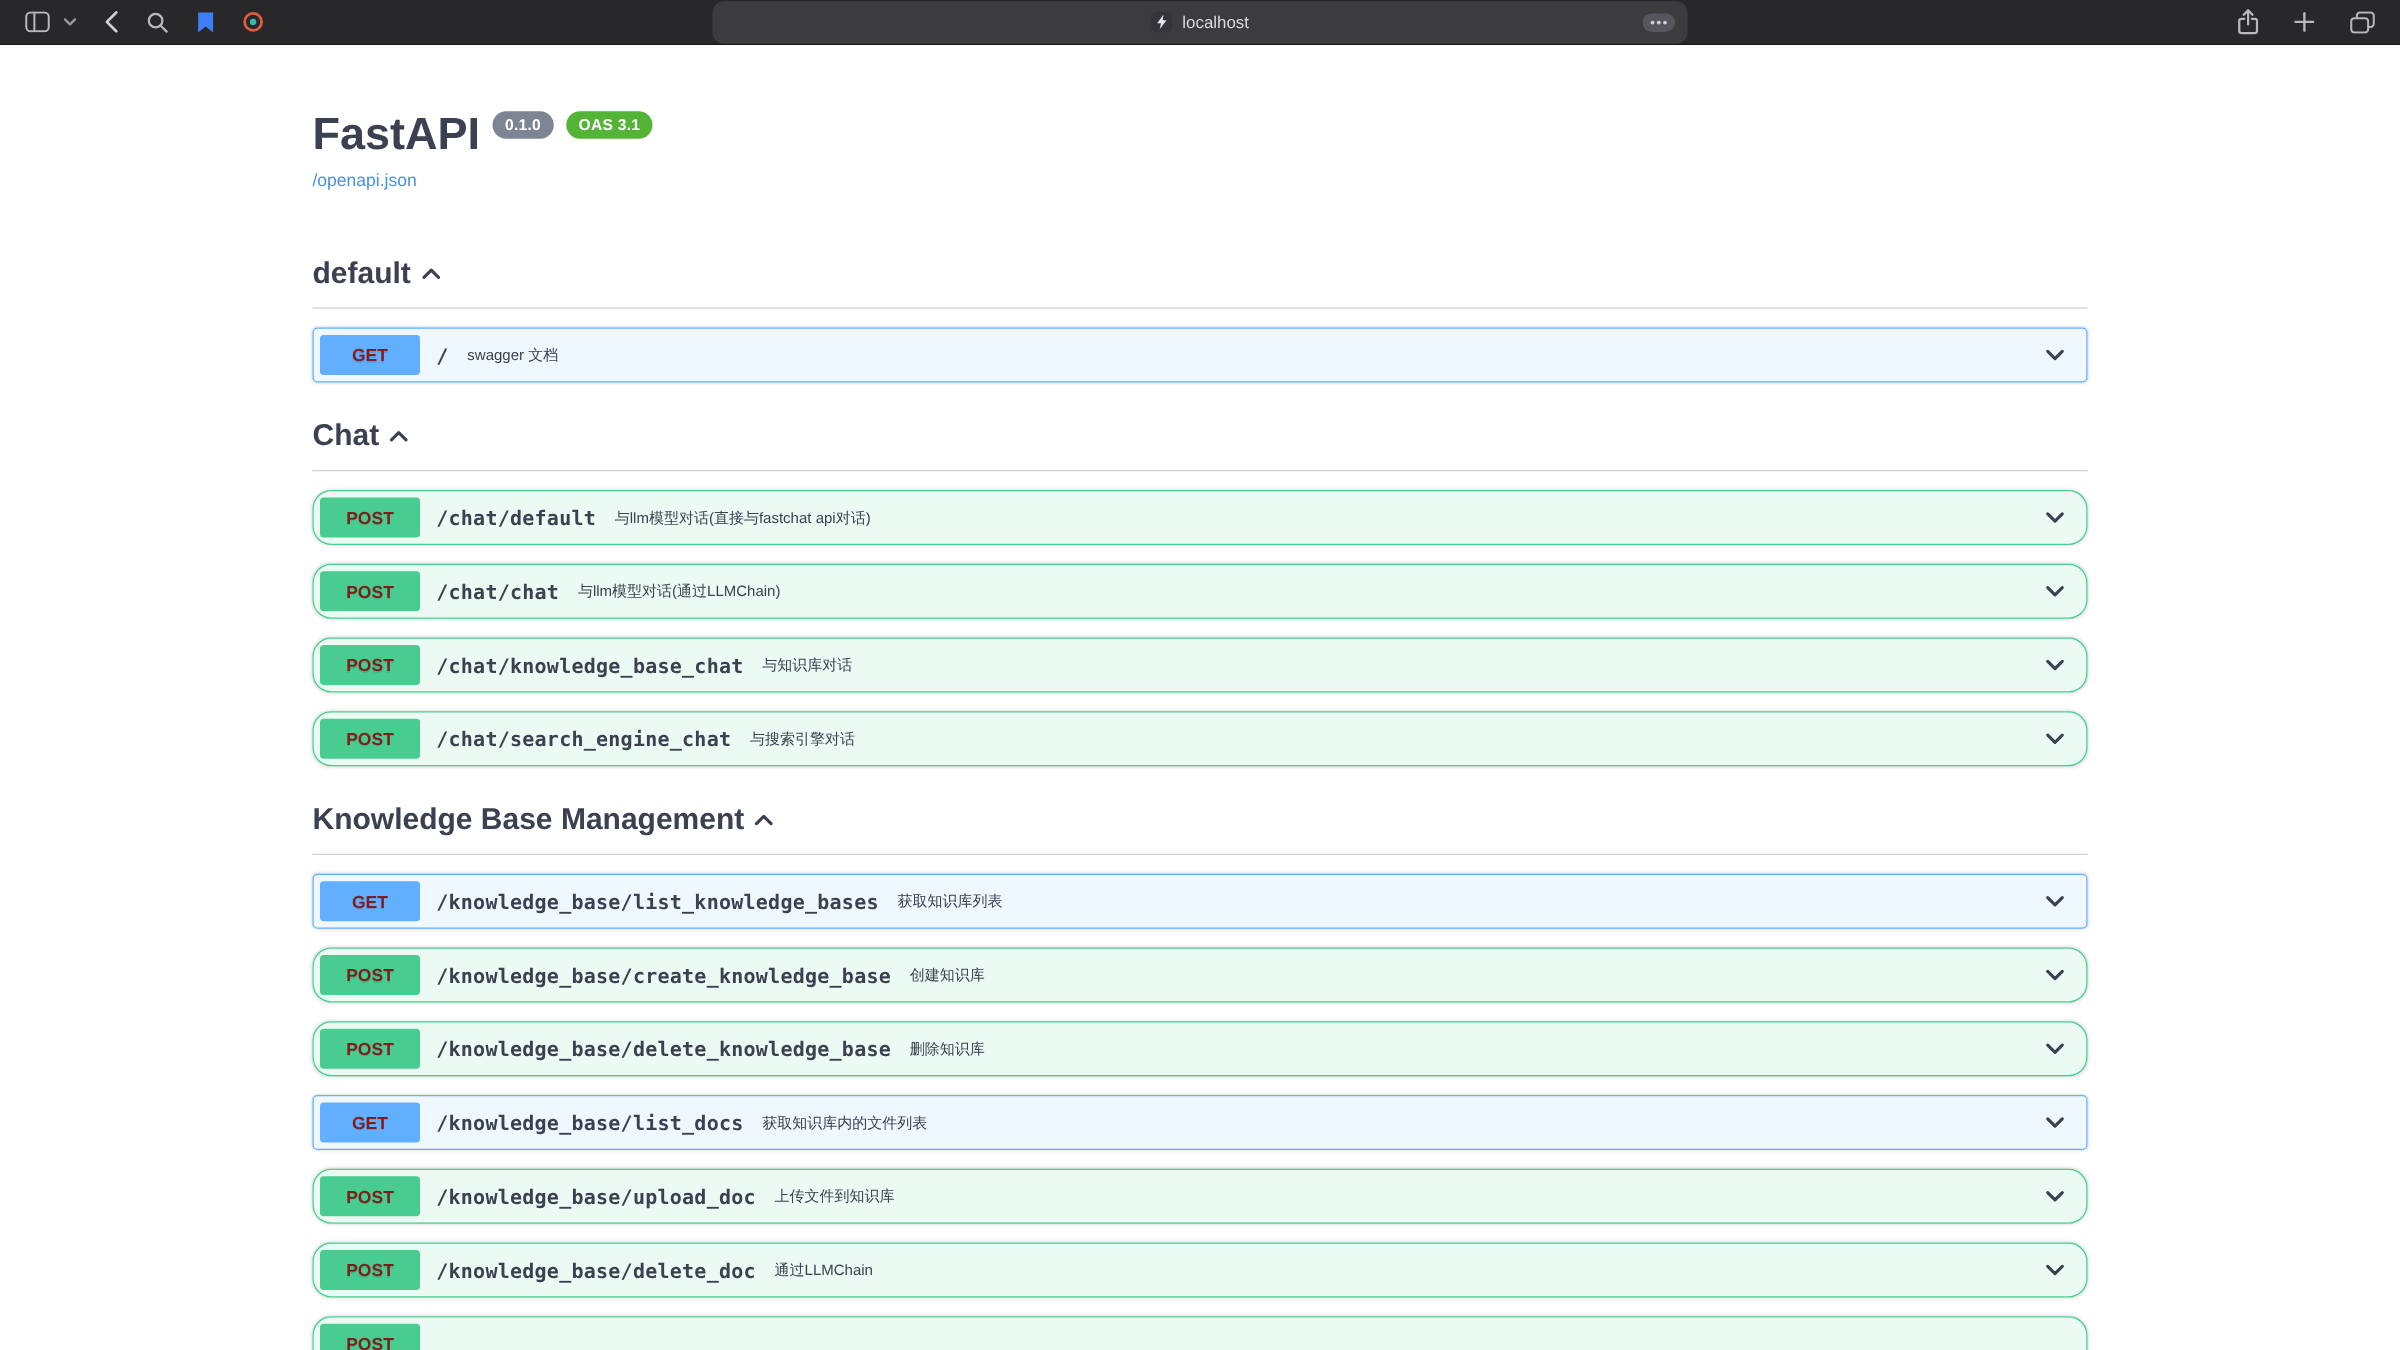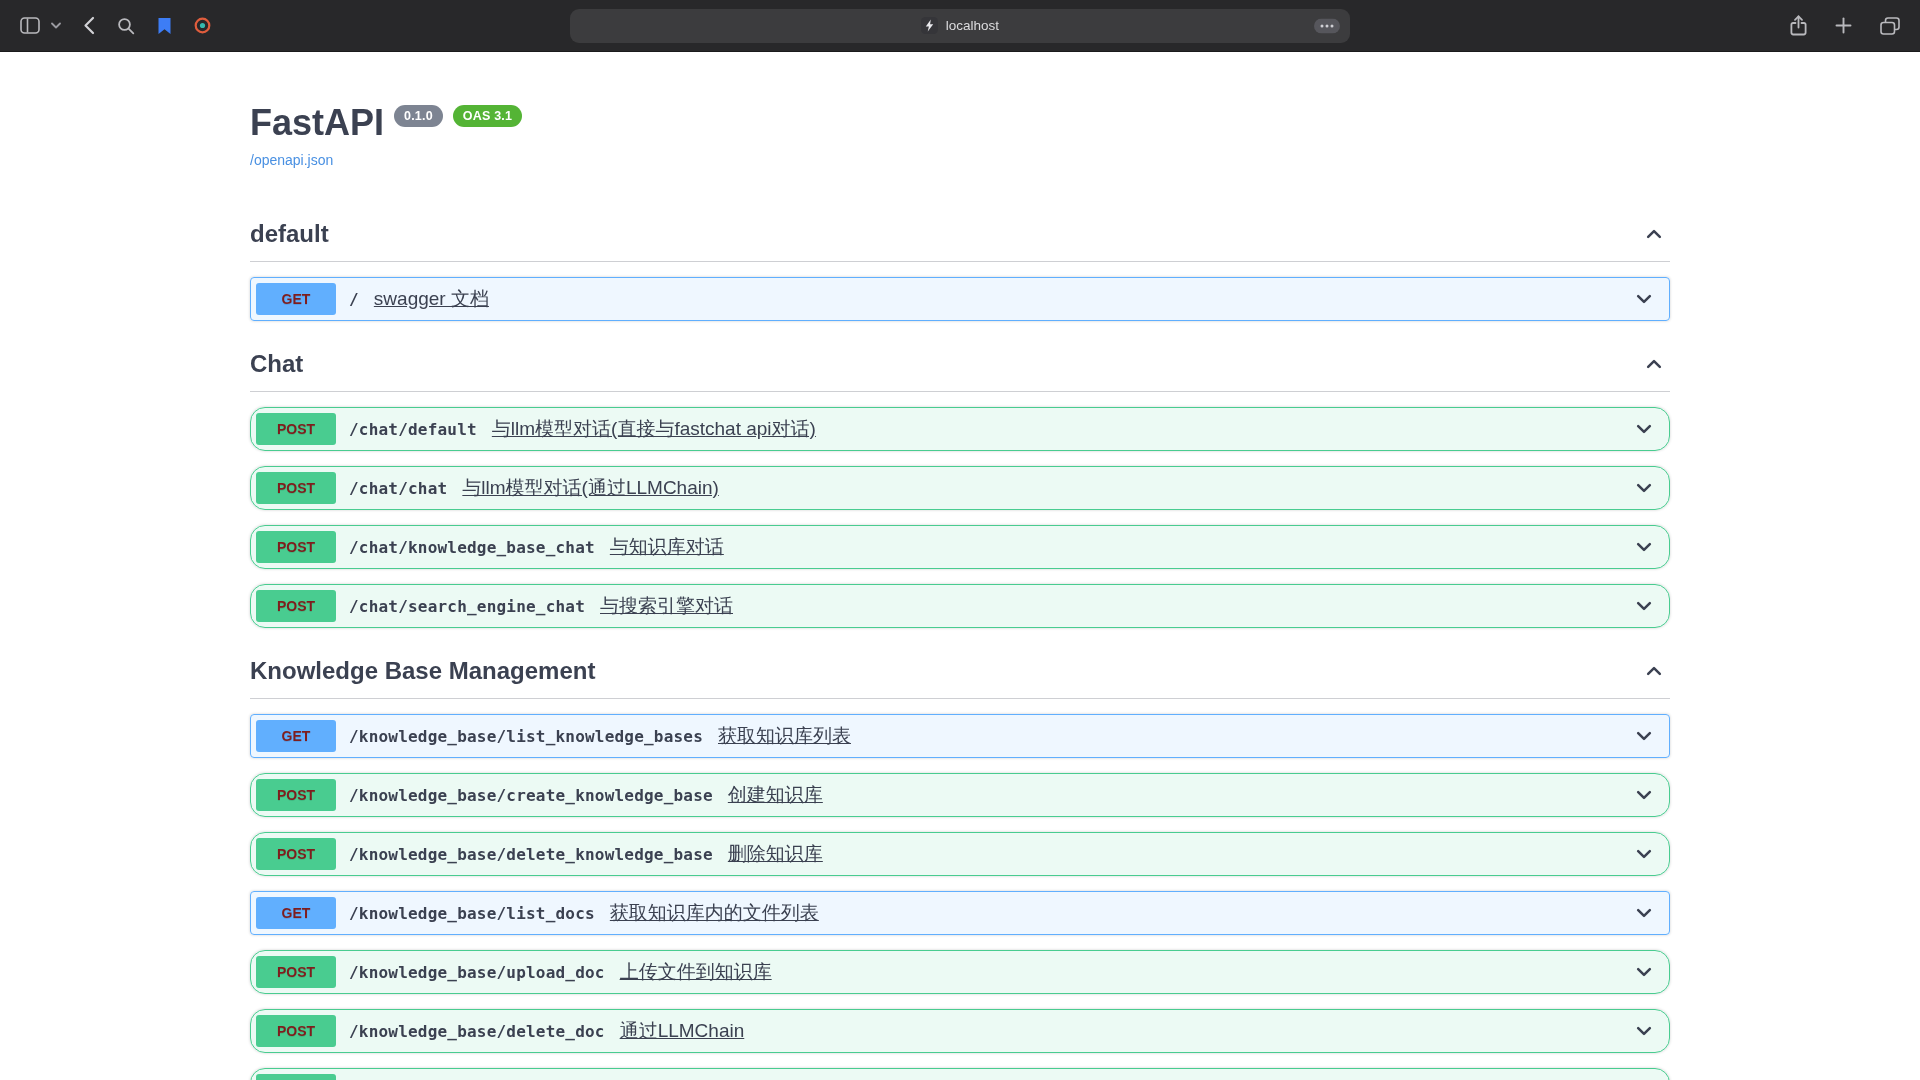--- a/index.html
+++ b/index.html
@@ -5,21 +5,21 @@
   * { box-sizing: border-box; }
   html,body { margin:0; padding:0; }
   body {
     width:1920px; height:1080px; overflow:hidden;
     background:#ffffff;
     font-family:"Liberation Sans", sans-serif;
   }
 
   
   .browser {
-    height:52px; background:var(--toolbar-bg,#28282a);
+    height:36px; background:var(--toolbar-bg,#28282a);
     border-bottom:1px solid #1a1a1c;
     display:flex; align-items:center; justify-content:space-between;
     padding:0 18px; position:relative;
   }
   .tb-group { display:flex; align-items:center; gap:18px; }
   .tb-sub { display:flex; align-items:center; gap:7px; }
   .tbtn { background:none; border:none; padding:2px; display:flex; align-items:center; cursor:pointer; }
   .urlbar {
     position:absolute; left:50%; top:50%; transform:translate(-50%,-50%);
     width:780px; height:34px; border-radius:9px;
@@ -41,21 +41,21 @@
     padding:4px 10px; border-radius:12px; vertical-align:top;
     position:relative; top:3px; margin-left:10px; letter-spacing:.2px;
   }
   .ver { background:var(--version-badge-bg,#7d8492); }
   .oas { background:var(--oas-badge-bg,#54b435); }
   .spec-link { display:inline-block; margin-top:8px; font-size:14px; color:var(--link,#4990e2); text-decoration:none; cursor:pointer; }
   .info { margin-bottom:38px; }
 
   .api-section { margin-bottom:6px; }
   .sec-head {
-    display:flex; align-items:center; justify-content:space-between;
+    display:flex; align-items:center; 
     border-bottom:1px solid rgba(59,65,81,.25);
     padding:13px 0; margin:16px 0 15px; cursor:pointer;
   }
   .sec-title { font-size:24px; font-weight:700; color:var(--text,#3b4151); margin:0; }
   .collapse-btn { background:none; border:none; padding:4px 6px; cursor:pointer; display:flex; }
 
   .op {
     display:flex; align-items:center;
     border:1px solid; border-radius:4px;
     padding:5px; margin-bottom:15px;
@@ -69,21 +69,21 @@
     border-radius:3px; color:#7f1d1d; font-weight:700; font-size:14px;
     text-shadow:0 1px 0 rgba(0,0,0,.1);
   }
   .op.get  .method { background:var(--get,#61affe); }
   .op.post .method { background:var(--post,#49cc90); }
   .path {
     margin-left:13px;
     font-family:"DejaVu Sans Mono", monospace;
     font-size:16px; font-weight:700; color:var(--text,#3b4151); letter-spacing:.2px;
   }
-  .desc { margin-left:15px; font-size:19px; color:var(--text,#3b4151); flex:1;text-decoration:underline; }
+  .desc { margin-left:15px; font-size:12px; color:var(--text,#3b4151); flex:1; }
   .arrow { margin-left:auto; margin-right:10px; display:flex; }
 </style>
 </head>
 <body>
 
 <div class="browser">
   <div class="tb-group">
     <div class="tb-sub">
       <button class="tbtn">
         <svg width="20" height="17" viewBox="0 0 20 17">

